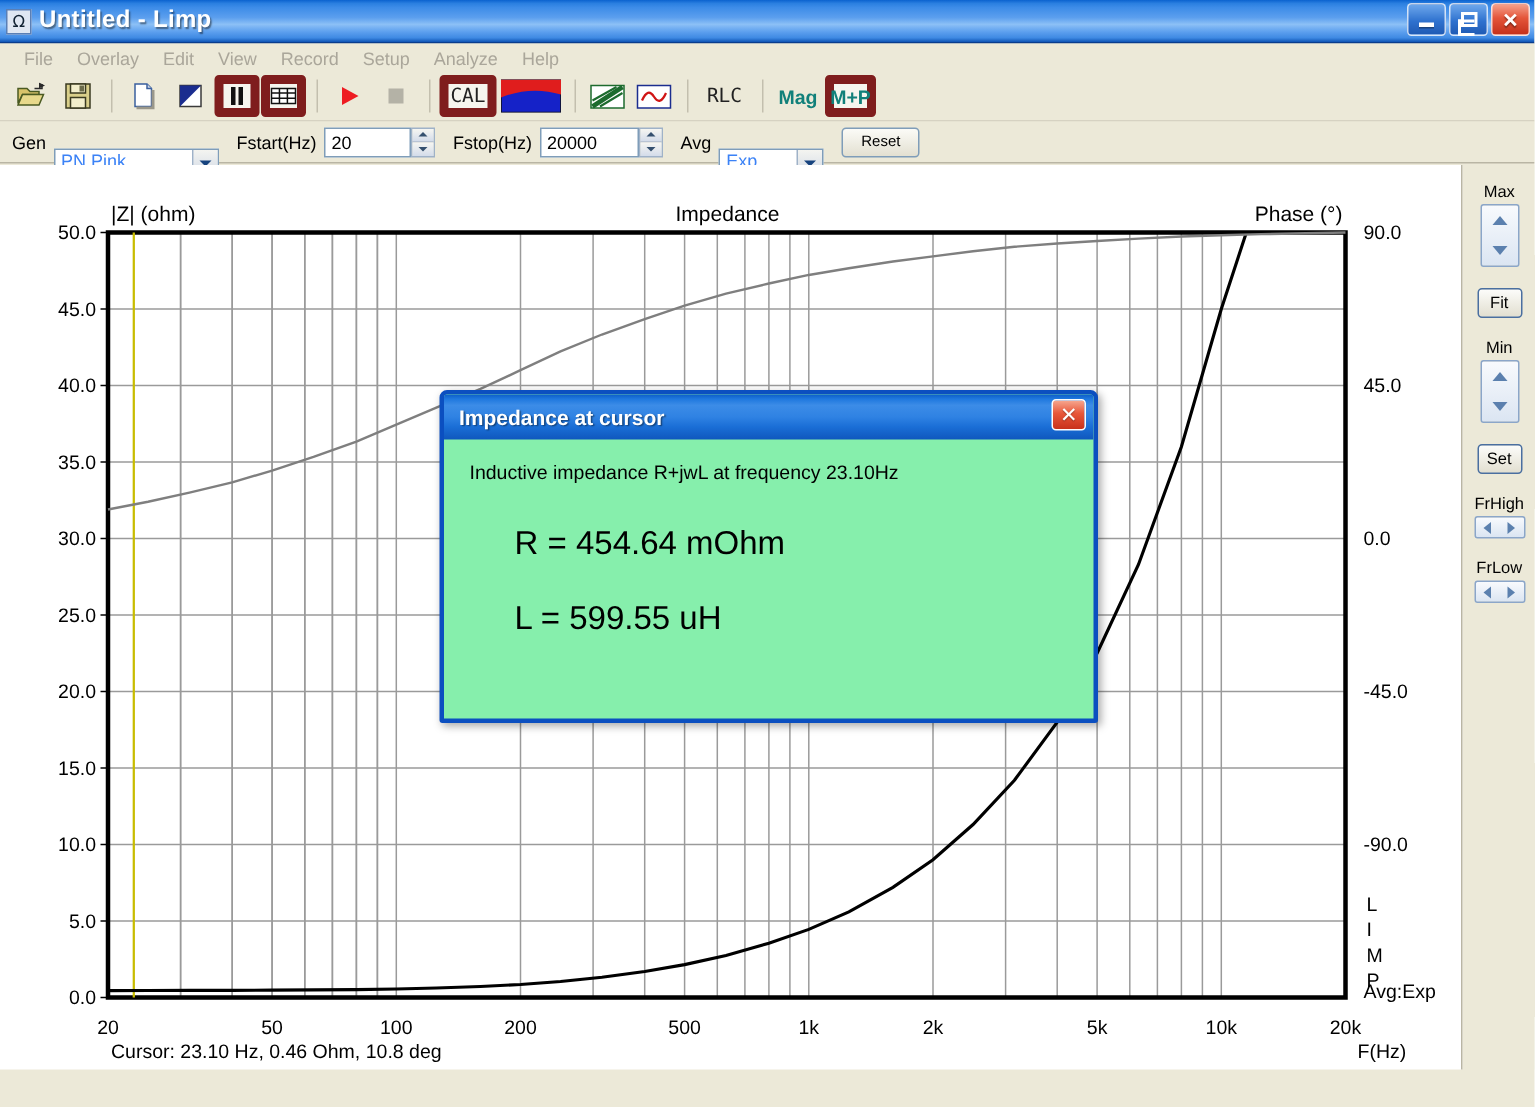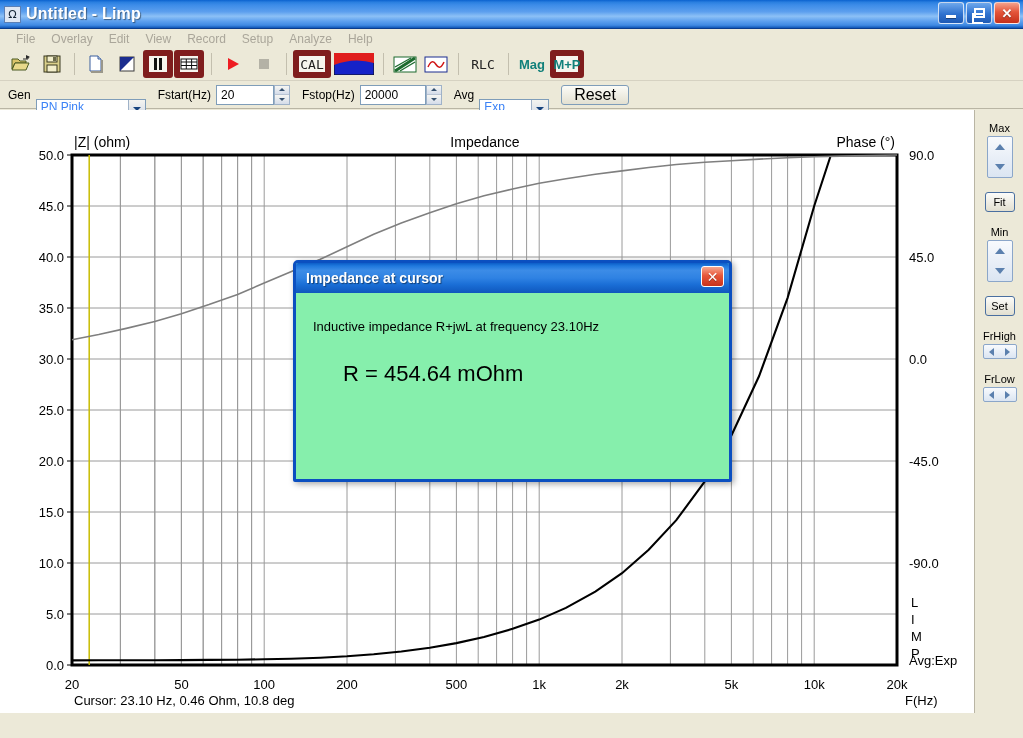--- a/index.html
+++ b/index.html
@@ -99,21 +99,21 @@
   .spin { width:16px; height:20px; display:flex; flex-direction:column; margin-right:12px;
     border:1px solid #9fb2c8; }
   .spin div { flex:1; background:linear-gradient(to bottom,#f6f6f2,#d4dcea);
     display:flex; align-items:center; justify-content:center; }
   .spin div:first-child { border-bottom:1px solid #b9c4d4; }
   .caret-s-u { width:0;height:0;border-left:3px solid transparent;border-right:3px solid transparent;
     border-bottom:3px solid #35506f; }
   .caret-s-d { width:0;height:0;border-left:3px solid transparent;border-right:3px solid transparent;
     border-top:3px solid #35506f; }
   .btn3d {
-    height:20px; padding:0 12px; font-size:16px; color:#000;
+    height:20px; padding:0 12px; font-size:10px; color:#000;
     background:linear-gradient(to bottom,#fbfbf7,#e3e0d1);
     border:1px solid #7f9db9; border-radius:3px;
     display:flex; align-items:center; justify-content:center;
   }
 
   
   .plotpanel {
     position:absolute; left:0; top:110px; width:975px; height:603px;
     background:#ffffff; border-right:1px solid #b9b5a4;
   }
@@ -175,21 +175,21 @@
     text-shadow:1px 1px 1px rgba(0,0,0,.45); }
   .dlg-close {
     position:absolute; right:5px; top:3px; width:23px; height:21px;
     background:linear-gradient(to bottom,#f6a78f,#e8573a 45%,#c8321b);
     border:1px solid #fdfdfd; border-radius:3px;
     display:flex; align-items:center; justify-content:center;
     color:#fff; font-size:14px; font-weight:bold; line-height:1;
     font-family:"DejaVu Sans", sans-serif;
     text-shadow:0 1px 1px rgba(0,0,0,.35);
   }
-  .dlg-body { padding:14px 0 0 17px;margin-top:12px; }
+  .dlg-body { padding:14px 0 0 17px; }
   .dlg-line1 { font-size:13px; color:#000; }
   .dlg-big { font-size:22px; color:#000; margin-left:30px; }
   .dlg-r { margin-top:27px; }
   .dlg-l { margin-top:24px; }
 </style>
 </head>
 <body>
 
 <div id="app">
 
@@ -519,16 +519,17 @@
 
 
   <div class="dialog">
     <div class="dlg-title">
       <span class="t">Impedance at cursor</span>
       <span class="dlg-close">✕</span>
     </div>
     <div class="dlg-body">
       <div class="dlg-line1">Inductive impedance R+jwL at frequency 23.10Hz</div>
       <div class="dlg-big dlg-r">R = 454.64 mOhm</div>
+      <div class="dlg-big dlg-l">L = 599.55 uH</div>
     </div>
   </div>
 
 </div>
 
 </body></html>

